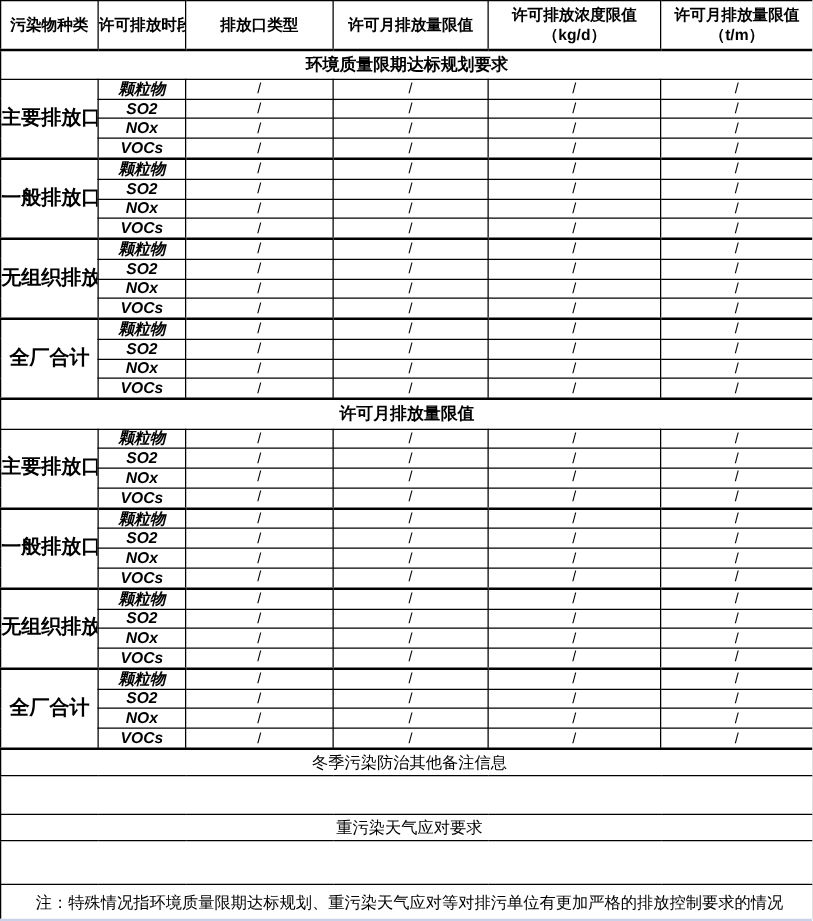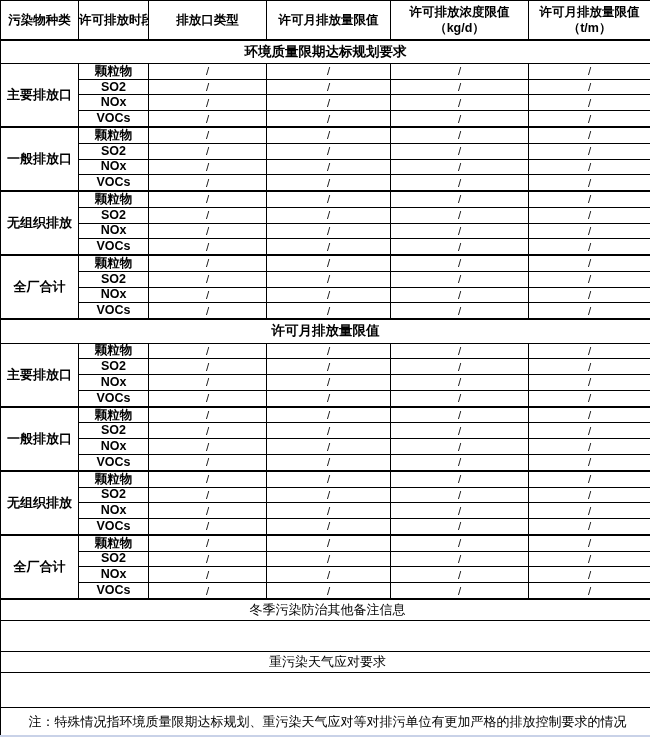--- a/index.html
+++ b/index.html
@@ -17,22 +17,22 @@
   thead tr{height:39px;}
   th{
     border-bottom:2px solid #000;
     font-size:12.5px;font-weight:bold;line-height:1.3;
     text-align:center;vertical-align:middle;padding:1px 0;
   }
   td{
     text-align:center;vertical-align:middle;padding:0;
     font-size:13px;line-height:1.05;
   }
-  td.outlet{font-weight:600;font-size:13px;}
-  td.pollutant{font-weight:600;font-size:12.5px;}
+  td.outlet{font-weight:600;font-size:16px;}
+  td.pollutant{font-weight:600;font-size:12.5px;font-style:italic;}
   td.slash{font-size:11.5px;font-weight:400;}
   tr.section-title{height:24px;}
   tr.section-title td{
     border-top:2px solid #000;
     font-weight:bold;font-size:13.5px;text-align:center;
   }
   tr.group-start td{border-top:2px solid #000;}
   tr.footer-label{height:19px;}
   tr.footer-label td,tr.note td{
     text-align:center;padding-left:4px;font-weight:400;font-size:13px;

